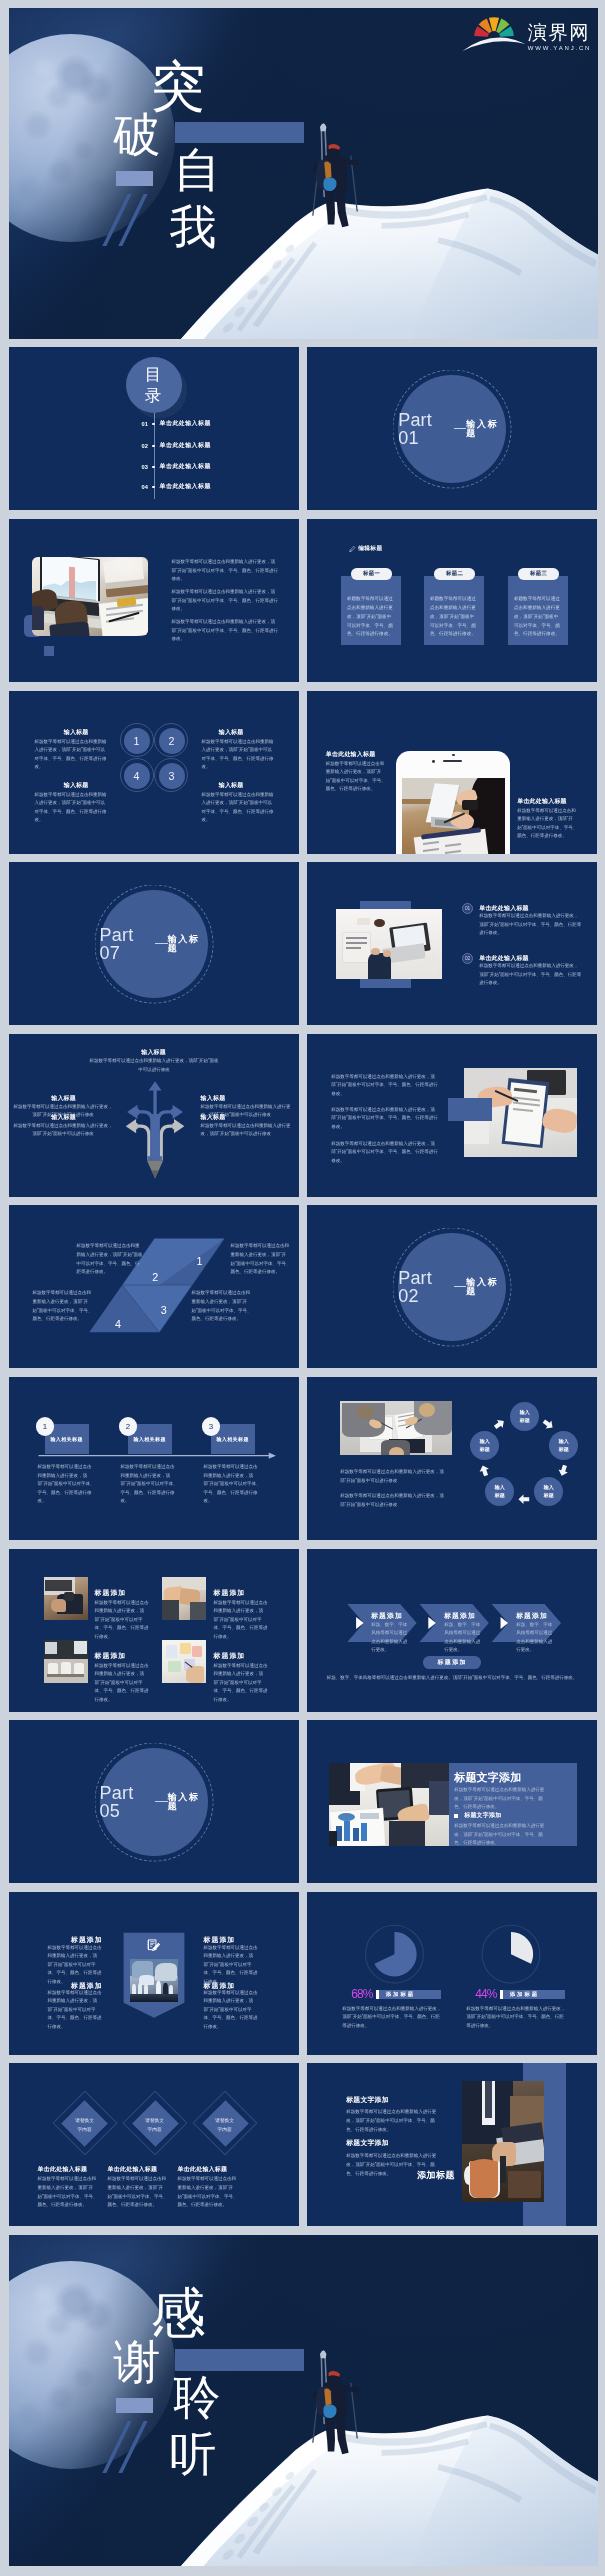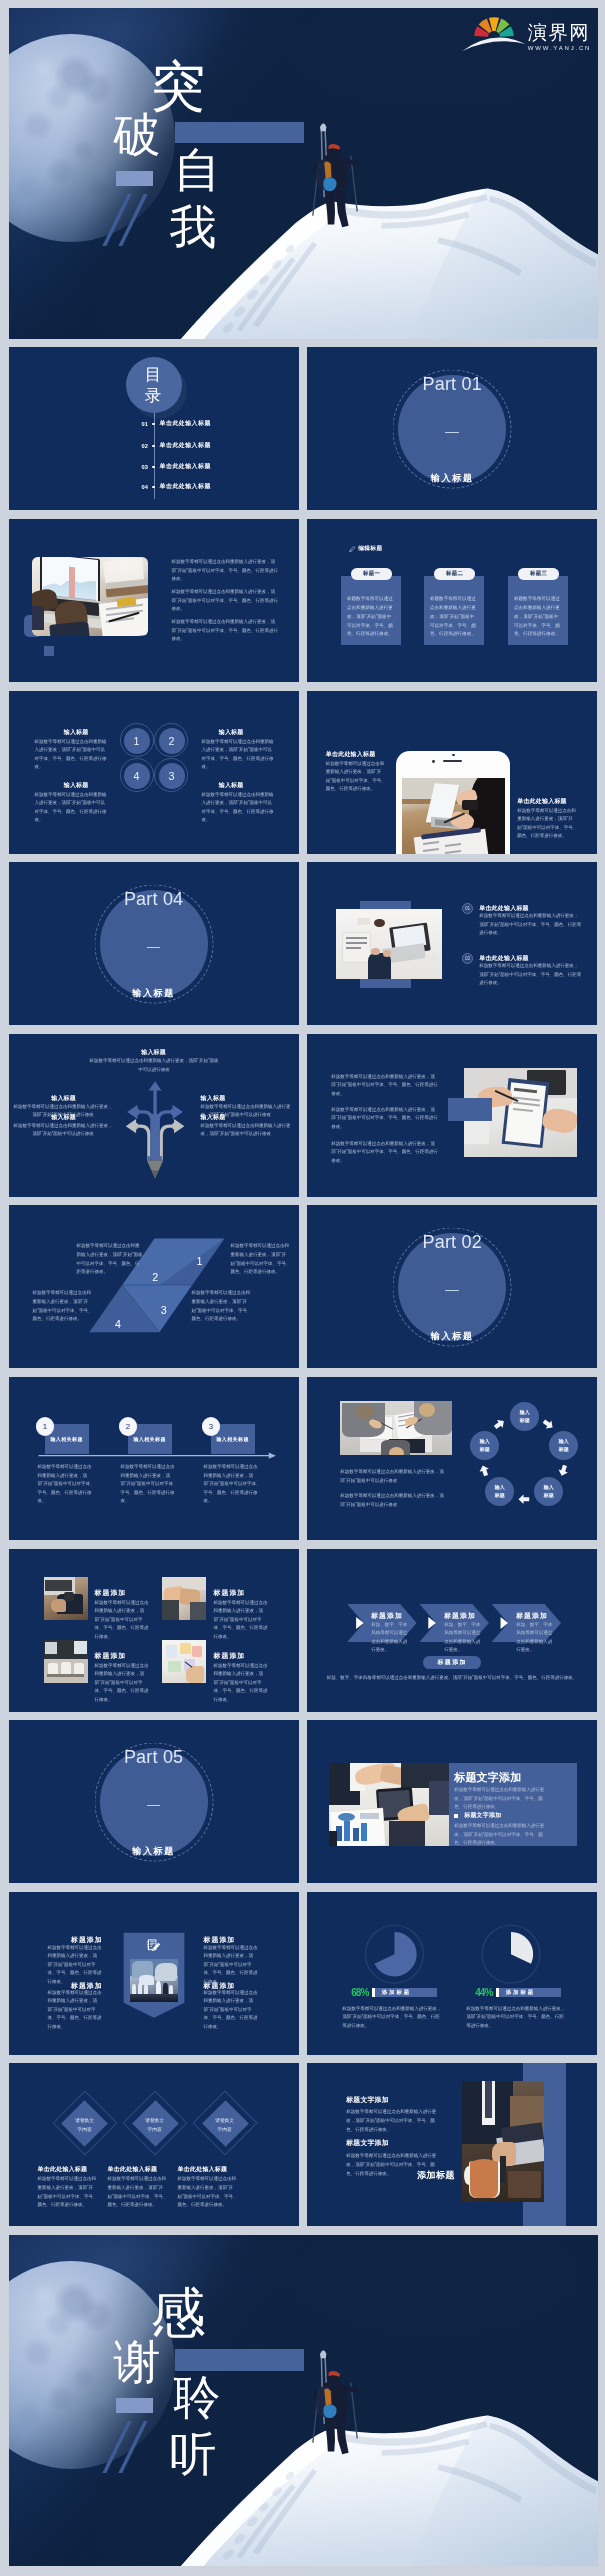--- a/index.html
+++ b/index.html
@@ -58,21 +58,21 @@
   .toc-item { position:absolute; display:flex; align-items:center; }
   .toc-item .n { font-size:5.7px; font-weight:700; letter-spacing:0.1px; color:#fff; }
   .toc-item .dot { width:2.9px; height:2.9px; border-radius:50%; background:#fff; margin:0 4.3px; }
   .toc-item .t { font-size:6px; font-weight:700; color:#fff; letter-spacing:0.4px; }
 
   
   .part-ring { position:absolute; left:145px; top:82px; transform:translate(-50%,-50%);
       width:119px; height:119px; border-radius:50%; border:0.7px dashed #5e76a6; }
   .part-disc { position:absolute; left:145px; top:82px; transform:translate(-50%,-50%);
       width:108px; height:108px; border-radius:50%; background:#3f5c94;
-      display:flex; flex-direction:column; align-items:center; justify-content:space-between; }
+      display:flex; align-items:center; justify-content:center; }
   .part-disc .pl { font-size:18px; letter-spacing:0.2px; color:#dfe7f4; font-weight:300; line-height:1; }
   .part-disc .sep { width:13.6px; height:1px; background:#c3d0e6; margin:5.7px 0 7.9px; }
   .part-disc .ps { font-size:9px; font-weight:700; color:#fff; letter-spacing:1.7px; line-height:1; }
 
   .photo { position:absolute; background-size:cover; background-position:center; overflow:hidden; }
   .sq { position:absolute; background:#3f5c93; }
 
   
   .t9  { font-size:4.5px; line-height:1.9; color:#b6c3da; }
   .t9b { font-size:6px; font-weight:700; color:#fff; letter-spacing:0.2px; }
@@ -104,21 +104,21 @@
   .stepbox { position:absolute; width:44px; height:30px; background:#44609b;
       display:flex; align-items:center; justify-content:center; font-size:5px;
       font-weight:700; color:#fff; letter-spacing:0.4px; }
 
   
   .cyccirc { position:absolute; width:29px; height:29px; border-radius:50%; background:#44609b;
       display:flex; flex-direction:column; align-items:center; justify-content:center;
       font-size:5px; font-weight:700; color:#fff; line-height:1.5; }
 
   
-  .pieval { font-size:10px; font-weight:700; color:#22c55e; letter-spacing:-0.9px; line-height:1;
+  .pieval { font-size:12px; font-weight:400; color:#d946ef; letter-spacing:-0.9px; line-height:1;
       position:relative; top:0.7px; }
   .piebar { height:9.3px; background:#4a66a0; display:flex; align-items:center;
       font-size:5.4px; font-weight:700; color:#fff; letter-spacing:1.9px; padding-left:6.4px; }
 
   
   .dia { position:absolute; width:33px; height:33px; background:#44609b;
       transform:rotate(45deg); }
   .diaring { position:absolute; width:46px; height:46px; border:0.7px solid #2e4a80;
       transform:rotate(45deg); }
   .dialabel { position:absolute; width:50px; text-align:center; font-size:4.7px;
@@ -393,21 +393,21 @@
     <div class="t9b" style="position:absolute;left:210px;top:106px;">单击此处输入标题</div>
     <p class="t9" style="position:absolute;left:210px;top:116px;width:62px;">标题数字等都可以通过点击和重新输入进行更改，顶部“开始”面板中可以对字体、字号、颜色、行距等进行修改。</p>
   </div>
 </div>
 
 <div class="row">
 
   <div class="slide">
     <div class="part-ring"></div>
     <div class="part-disc">
-      <div class="pl">Part 04</div>
+      <div class="pl">Part 07</div>
       <div class="sep"></div>
       <div class="ps">输入标题</div>
     </div>
   </div>
 
   <div class="slide">
     <div class="sq" style="left:53px;top:39px;width:51px;height:87px;background:#44609b;"></div>
     <div class="photo" style="left:29px;top:47px;width:106px;height:70px;
          background-image:linear-gradient(180deg,#f6f5f3 0%,#eeecea 50%,#e6e4e1 100%)">
       <div style="position:absolute;left:52%;top:22%;width:36%;height:40%;background:#2d2f33;transform:rotate(-8deg);border-radius:1.4px;"></div>

